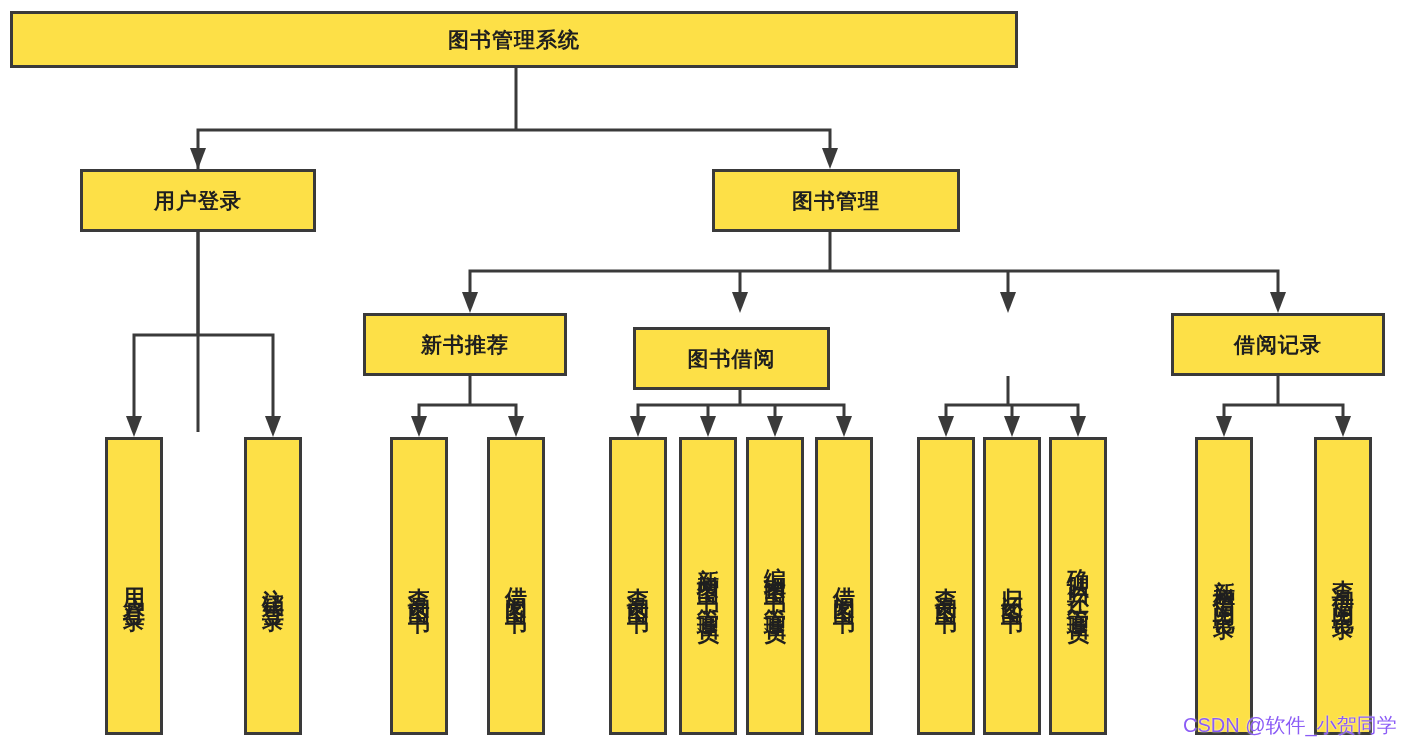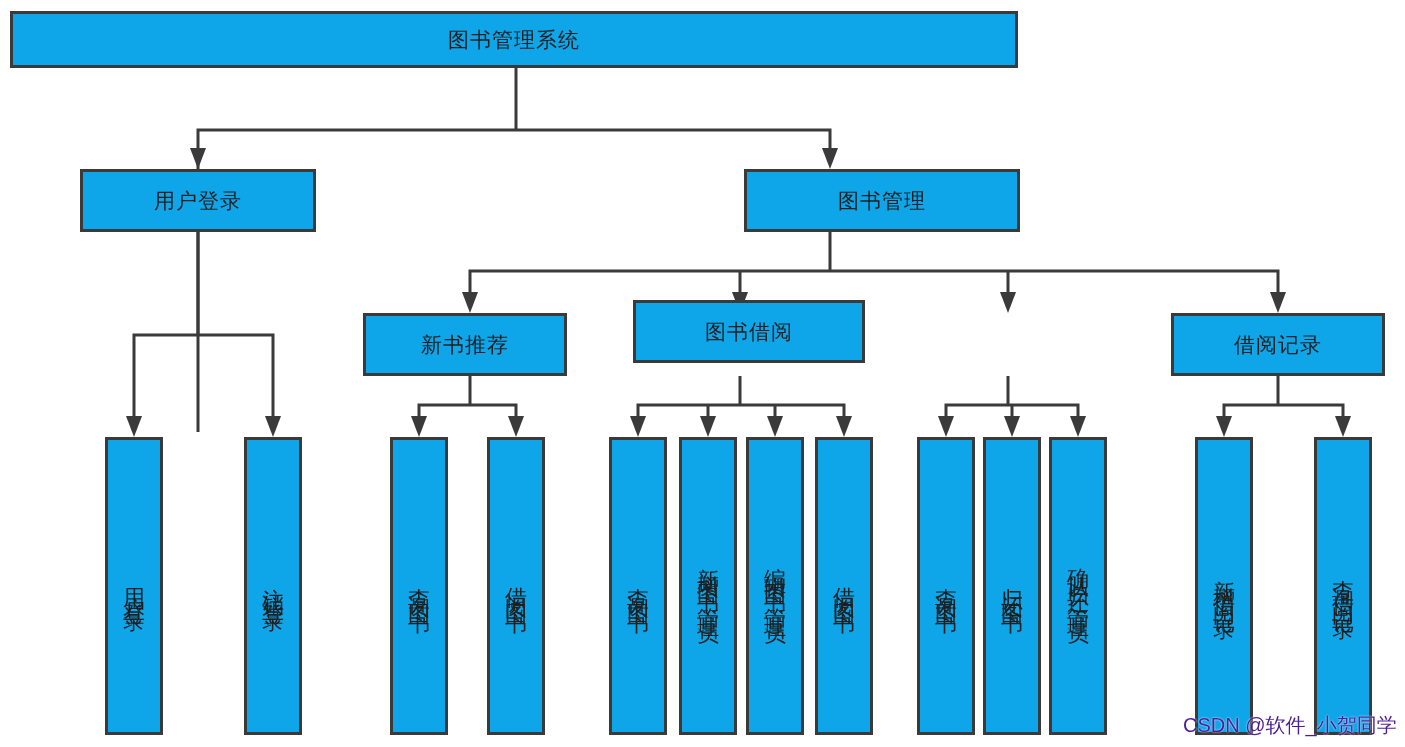--- a/index.html
+++ b/index.html
@@ -9,44 +9,45 @@
     height: 747px;
     background: #ffffff;
     font-family: "Liberation Sans", sans-serif;
     overflow: hidden;
   }
   svg.wires { position: absolute; left: 0; top: 0; width: 1405px; height: 747px; }
   .box {
     position: absolute;
     box-sizing: border-box;
     border: 3px solid #3a3a3a;
-    background: #0ea5e9;
+    background: #fde047;
     display: flex;
     align-items: center;
     justify-content: center;
     color: #1f1f1f;
+    font-weight: bold;
   }
   .box.h span {
     font-size: 21px;
     letter-spacing: 1px;
     white-space: nowrap;
   }
   .box.v span {
     writing-mode: vertical-rl;
     font-size: 22px;
     letter-spacing: 8px;
     line-height: 1;
     white-space: nowrap;
   }
   .watermark {
     position: absolute;
     left: 1183px;
     top: 712px;
     font-size: 20px;
-    color: #4c1d95;
+    color: #8b5cf6;
     white-space: nowrap;
     text-shadow: 0 0 2px #ffffff;
   }
 </style>
 </head>
 <body>
 
 <div class="canvas">
 
   <svg class="wires" viewBox="0 0 1405 747" xmlns="http://www.w3.org/2000/svg">
@@ -82,28 +83,28 @@
     </g>
   </svg>
 
   <div class="box h" style="left:10px;top:11px;width:1008px;height:57px">
     <span>图书管理系统</span>
   </div>
 
   <div class="box h" style="left:80px;top:169px;width:236px;height:63px">
     <span>用户登录</span>
   </div>
-  <div class="box h" style="left:744px;top:169px;width:276px;height:63px">
+  <div class="box h" style="left:712px;top:169px;width:248px;height:63px">
     <span>图书管理</span>
   </div>
 
   <div class="box h" style="left:363px;top:313px;width:204px;height:63px">
     <span>新书推荐</span>
   </div>
-  <div class="box h" style="left:633px;top:300px;width:232px;height:63px">
+  <div class="box h" style="left:633px;top:327px;width:197px;height:63px">
     <span>图书借阅</span>
   </div>
   <div class="box h" style="left:1171px;top:313px;width:214px;height:63px">
     <span>借阅记录</span>
   </div>
 
   <div class="box v" style="left:105px;top:437px;width:58px;height:298px">
     <span>用户登录</span>
   </div>
   <div class="box v" style="left:244px;top:437px;width:58px;height:298px">

